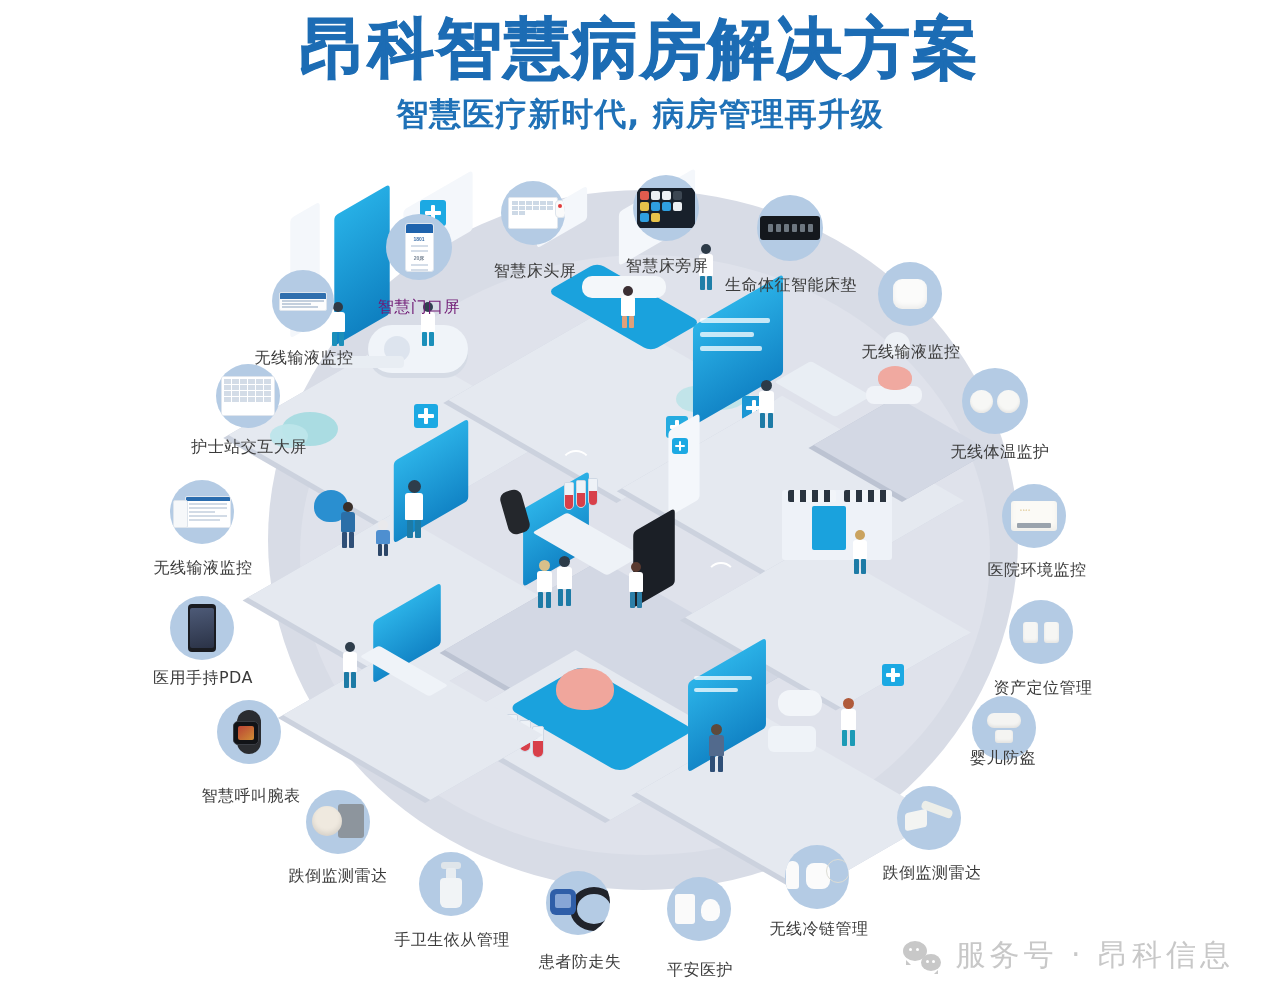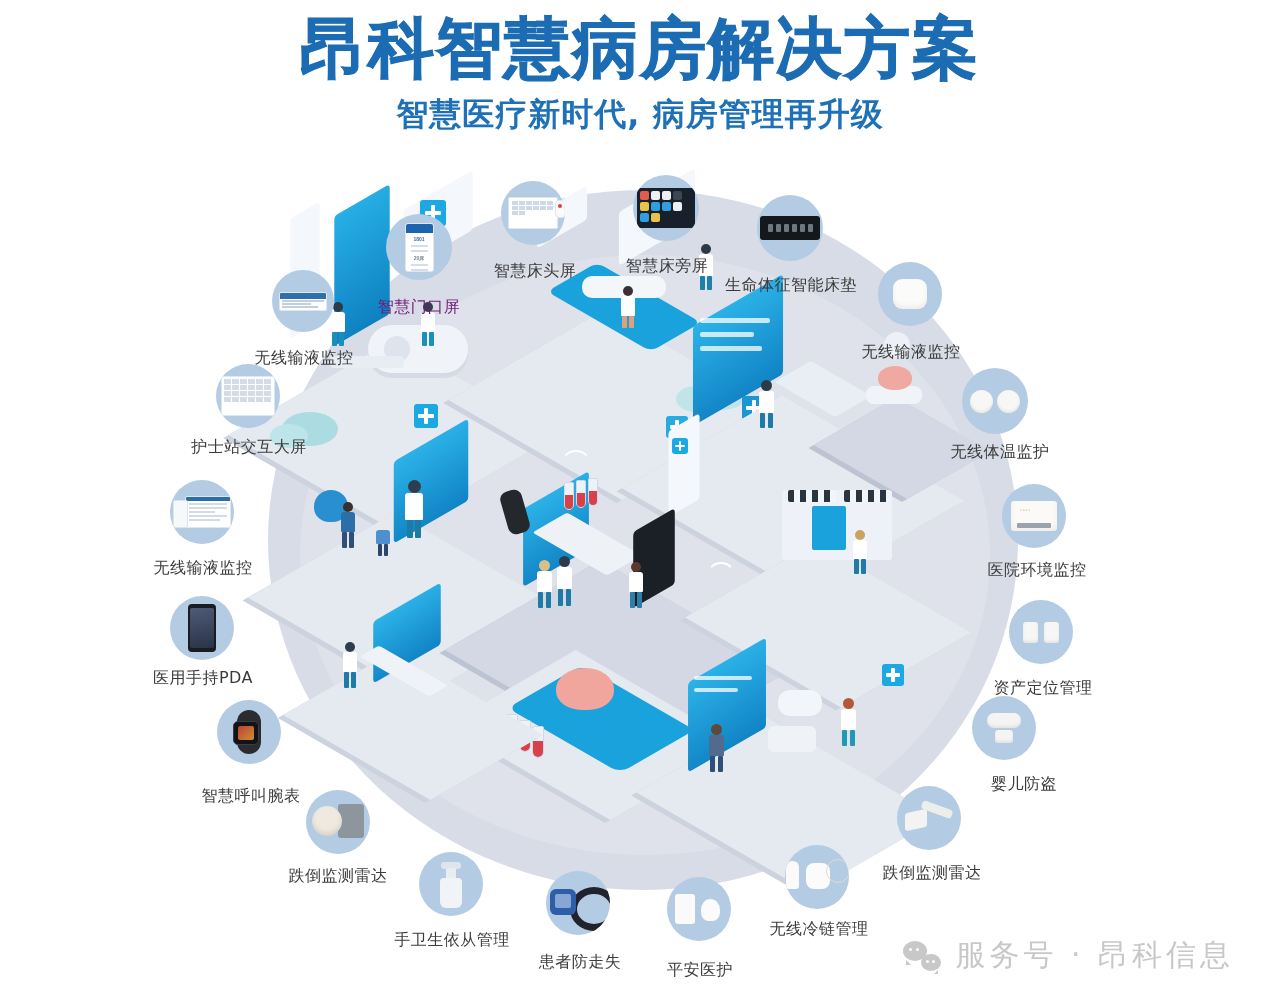--- a/index.html
+++ b/index.html
@@ -762,21 +762,21 @@
       </div>
       <div class="node" style="left: 0px; top: 0px;">
         <div class="bubble" style="left: 972px; top: 696px; width: 64px; height: 64px; background: rgb(180, 203, 228);">
           <div class="dev">
             <div class="dev-baby">
               <div class="band"></div>
               <div class="tag"></div>
             </div>
           </div>
         </div>
-        <div class="caption" style="left: 1003px; top: 774px; transform: translateX(-50%); color: rgb(59, 59, 59); margin-left: 21px;">婴儿防盗</div>
+        <div class="caption" style="left: 1003px; top: 748px; transform: translateX(-50%); color: rgb(59, 59, 59);">婴儿防盗</div>
       </div>
       <div class="node" style="left: 0px; top: 0px;">
         <div class="bubble" style="left: 897px; top: 786px; width: 64px; height: 64px; background: rgb(180, 203, 228);">
           <div class="dev">
             <div class="dev-energy">
               <div class="rail"></div>
               <div class="box"></div>
             </div>
           </div>
         </div>

